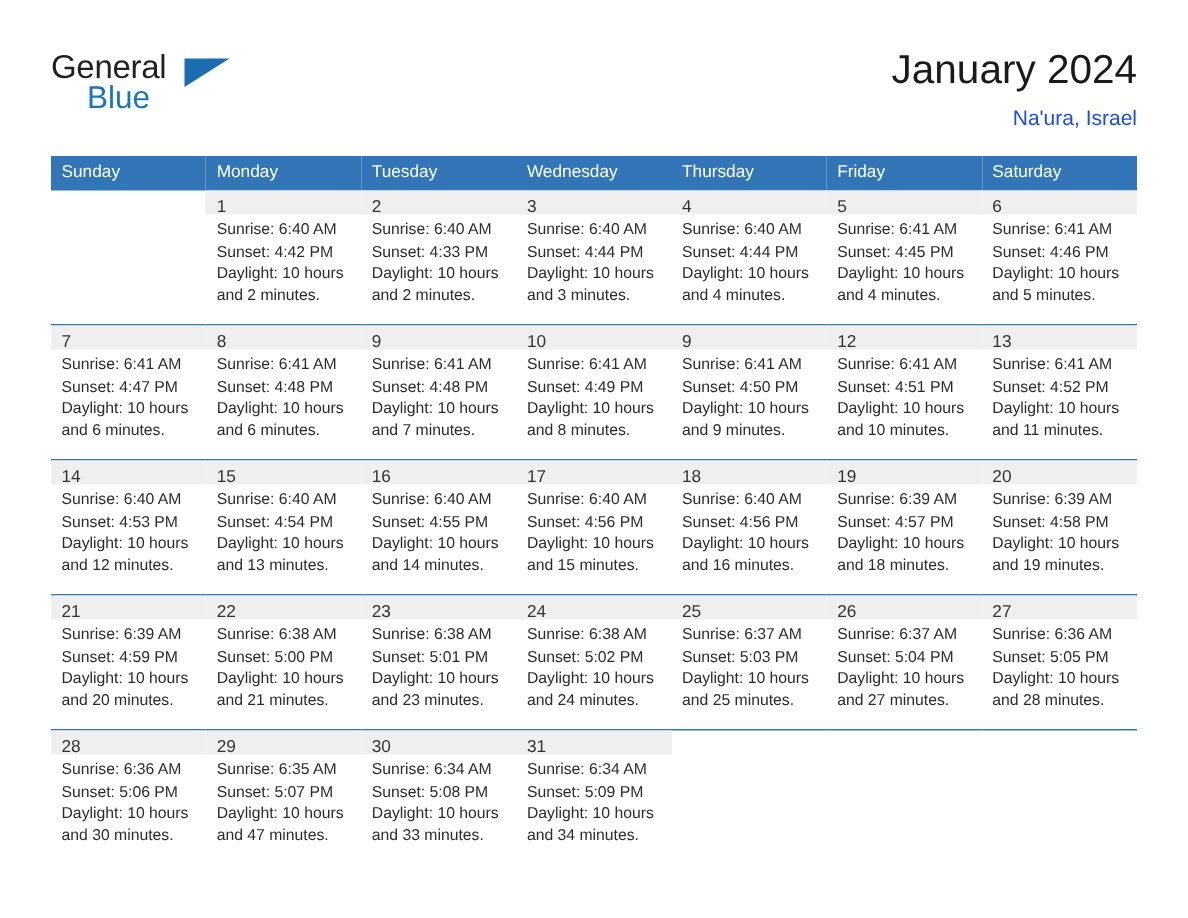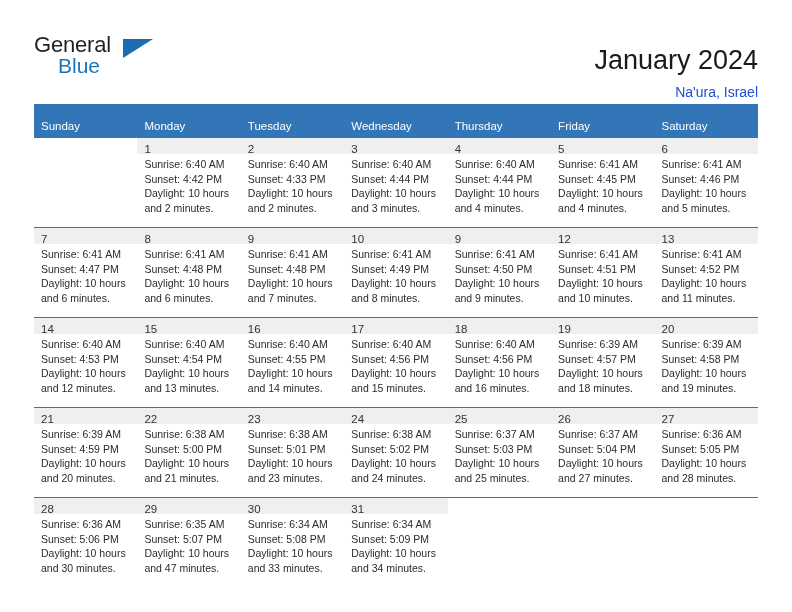--- a/index.html
+++ b/index.html
@@ -58,21 +58,21 @@
     left: 89px;
     top: 7px;
     width: 0;
     height: 0;
     border-left: 30px solid #1b6cb0;
     border-bottom: 19px solid transparent;
   }
   .title-block {
     position: absolute;
     right: 0;
-    top: 16px;
+    top: 2px;
     text-align: right;
   }
   .cal-title {
     font-size: 27px;
     color: #1a1a1a;
     line-height: 32px;
     white-space: nowrap;
   }
   .cal-location {
     font-size: 14px;
@@ -90,21 +90,21 @@
     width: 724px;
     border-collapse: collapse;
     table-layout: fixed;
   }
   .calendar th {
     background: #3276b8;
     color: #ffffff;
     font-weight: normal;
     font-size: 11.5px;
     text-align: left;
-    padding: 16px 0 5px 7px;
+    padding: 5px 0 5px 7px;
     height: 12px;
     border: none;
   }
   .calendar td {
     vertical-align: top;
     padding: 0;
     border: none;
     width: 103.42px;
     height: 90px;
   }

